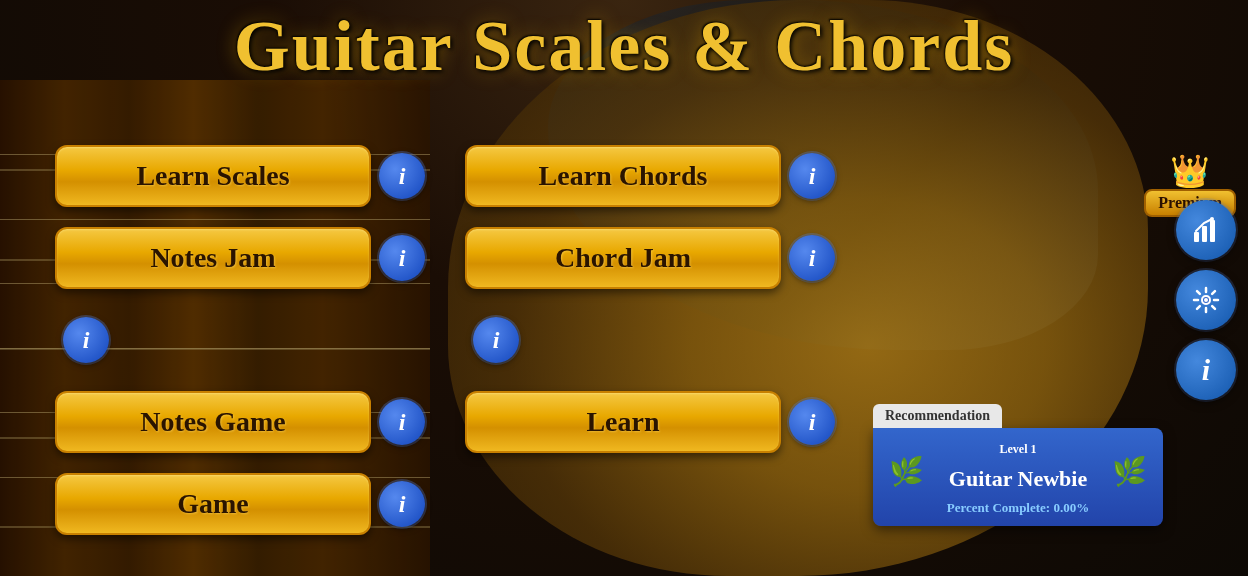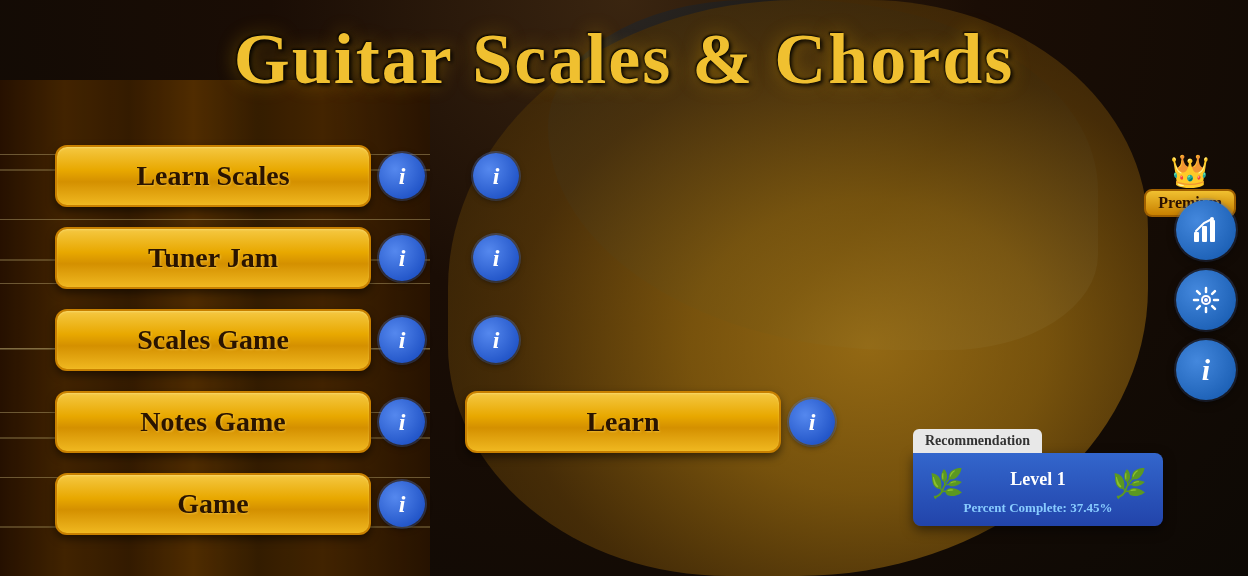--- a/index.html
+++ b/index.html
@@ -59,21 +59,21 @@
       width: 550px;
       height: 350px;
       background: linear-gradient(135deg, #2a2a2a 0%, #1a1a1a 30%, #0a0a0a 60%, #333 100%);
       border-radius: 40% 60% 30% 70%;
       opacity: 0.8;
     }
 
     
     .title {
       position: absolute;
-      top: 18px;
+      top: 5px;
       left: 0;
       right: 0;
       text-align: center;
       font-size: 72px;
       font-weight: bold;
       color: #f0c030;
       text-shadow:
         2px 2px 4px #000,
         -1px -1px 2px #000,
         0 0 20px rgba(240,180,0,0.4);
@@ -193,21 +193,21 @@
     .side-btn svg {
       width: 32px;
       height: 32px;
     }
 
     
     .recommendation-card {
       position: absolute;
       right: 85px;
       bottom: 50px;
-      width: 250px;
+      width: 290px;
       z-index: 30;
     }
 
     .recommendation-label {
       background: #e8e8e8;
       color: #333;
       font-size: 14px;
       font-weight: bold;
       padding: 4px 12px;
       border-radius: 6px 6px 0 0;
@@ -217,21 +217,21 @@
     .recommendation-body {
       background: linear-gradient(to bottom, #3366cc, #2244aa);
       border-radius: 0 8px 8px 8px;
       padding: 14px 16px 10px;
       color: white;
       text-align: center;
       box-shadow: 0 4px 12px rgba(0,0,0,0.5);
     }
 
     .rec-level {
-      font-size: 18px;
+      font-size: 12px;
       font-weight: bold;
       margin-bottom: 9px;
     }
 
     .rec-title {
       font-size: 22px;
       font-weight: bold;
       margin-bottom: 8px;
     }
 
@@ -293,34 +293,35 @@
 <div class="title">Guitar Scales &amp; Chords</div>
 
 <div class="menu-grid">
 
   <div class="menu-btn">
     <div class="btn-label">Learn Scales</div>
     <div class="info-btn">i</div>
   </div>
 
   <div class="menu-btn">
-    <div class="info-btn">i</div>
-  </div>
-
-  <div class="menu-btn">
-    <div class="btn-label">Tuner Jam</div>
-    <div class="info-btn">i</div>
-  </div>
-
-  <div class="menu-btn">
-    <div class="info-btn">i</div>
-  </div>
-
-  <div class="menu-btn">
-    <div class="btn-label">Scales Game</div>
+    <div class="btn-label">Learn Chords</div>
+    <div class="info-btn">i</div>
+  </div>
+
+  <div class="menu-btn">
+    <div class="btn-label">Notes Jam</div>
+    <div class="info-btn">i</div>
+  </div>
+
+  <div class="menu-btn">
+    <div class="btn-label">Chord Jam</div>
+    <div class="info-btn">i</div>
+  </div>
+
+  <div class="menu-btn">
     <div class="info-btn">i</div>
   </div>
 
   <div class="menu-btn">
     <div class="info-btn">i</div>
   </div>
 
   <div class="menu-btn">
     <div class="btn-label">Notes Game</div>
     <div class="info-btn">i</div>
@@ -372,21 +373,22 @@
   </div>
 </div>
 
 <div class="recommendation-card">
   <div class="recommendation-label">Recommendation</div>
   <div class="recommendation-body">
     <div class="rec-badges">
       <div class="laurel">🌿</div>
       <div>
         <div class="rec-level">Level 1</div>
+        <div class="rec-title">Guitar Newbie</div>
       </div>
       <div class="laurel">🌿</div>
     </div>
     <div class="rec-percent">
       <span>Percent Complete:</span>
-      <span style="color:#88ccff;">37.45%</span>
+      <span style="color:#88ccff;">0.00%</span>
     </div>
   </div>
 </div>
 
 </body></html>

